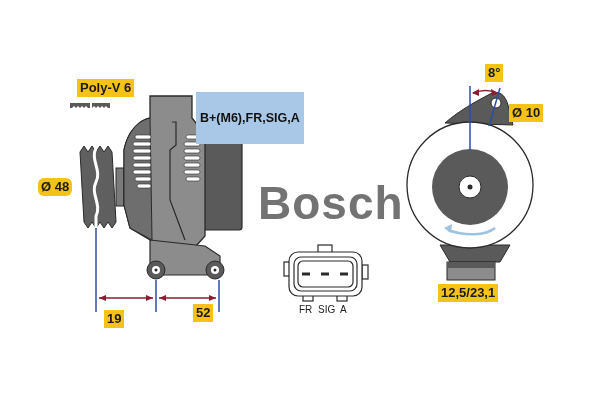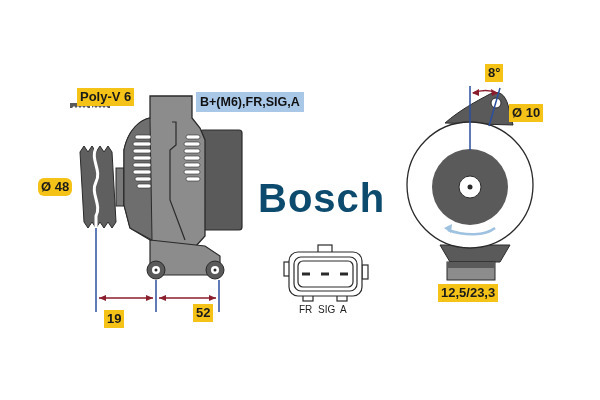--- a/index.html
+++ b/index.html
@@ -4,25 +4,25 @@
   <style>
     html, body { margin:0; padding:0; background:#ffffff; }
     body { width:600px; height:400px; position:relative; overflow:hidden; font-family:"Liberation Sans", sans-serif; }
     .label {
       position:absolute; background:#f5c218; color:#1a1a1a; font-weight:bold;
       font-size:13px; line-height:18px; padding:0 3px; white-space:nowrap;
       font-family:"Liberation Sans", sans-serif;
     }
     .blue-label {
       position:absolute; background:#a9c8e8; color:#111; font-weight:bold;
-      font-size:12.5px; line-height:20px; padding:0 4px; white-space:nowrap;
+      font-size:12.5px; line-height:20px; padding:16px 4px; white-space:nowrap;
       font-family:"Liberation Sans", sans-serif;
     }
     .watermark {
-      position:absolute; color:#0c4a6e; font-weight:bold; font-size:40px;
+      position:absolute; color:#737373; font-weight:bold; font-size:46px;
       font-family:"Liberation Sans", sans-serif; letter-spacing:1px;
     }
     .pin-labels { position:absolute; font-size:10px; color:#222; font-family:"Liberation Sans", sans-serif; }
     .pin-labels span { position:absolute; white-space:nowrap; }
     svg { position:absolute; left:0; top:0; }
   </style>
 </head>
 <body>
 
 <div class="watermark" style="left:258px; top:176px;">Bosch</div>
@@ -128,26 +128,26 @@
 
   <g>
     <line x1="470" y1="86" x2="470" y2="150" stroke="#2b4fa0" stroke-width="1.5"></line>
     <line x1="500" y1="88" x2="489" y2="126" stroke="#2b4fa0" stroke-width="1.5"></line>
     <path d="M473,93 Q486,88 497,93" fill="none" stroke="#8b1e2e" stroke-width="1.5"></path>
     <polygon points="472,93 479,89 479,96" fill="#8b1e2e"></polygon>
     <polygon points="498,93 491,89 492,96" fill="#8b1e2e"></polygon>
   </g>
 </svg>
 
-<div class="label" style="left:77px; top:88px;">Poly-V 6</div>
+<div class="label" style="left:77px; top:79px;">Poly-V 6</div>
 <div class="blue-label" style="left:196px; top:92px;">B+(M6),FR,SIG,A</div>
 <div class="label" style="left:38px; top:178px;border-radius:6px;">Ø 48</div>
 <div class="label" style="left:104px; top:310px;">19</div>
 <div class="label" style="left:193px; top:304px;">52</div>
 <div class="label" style="left:485px; top:64px;">8°</div>
 <div class="label" style="left:509px; top:104px;">Ø 10</div>
-<div class="label" style="left:438px; top:284px;">12,5/23,3</div>
+<div class="label" style="left:438px; top:284px;">12,5/23,1</div>
 
 <div class="pin-labels" style="left:0; top:0;">
   <span style="left:299px; top:304px;">FR</span>
   <span style="left:318px; top:304px;">SIG</span>
   <span style="left:340px; top:304px;">A</span>
 </div>
 
 </body></html>

